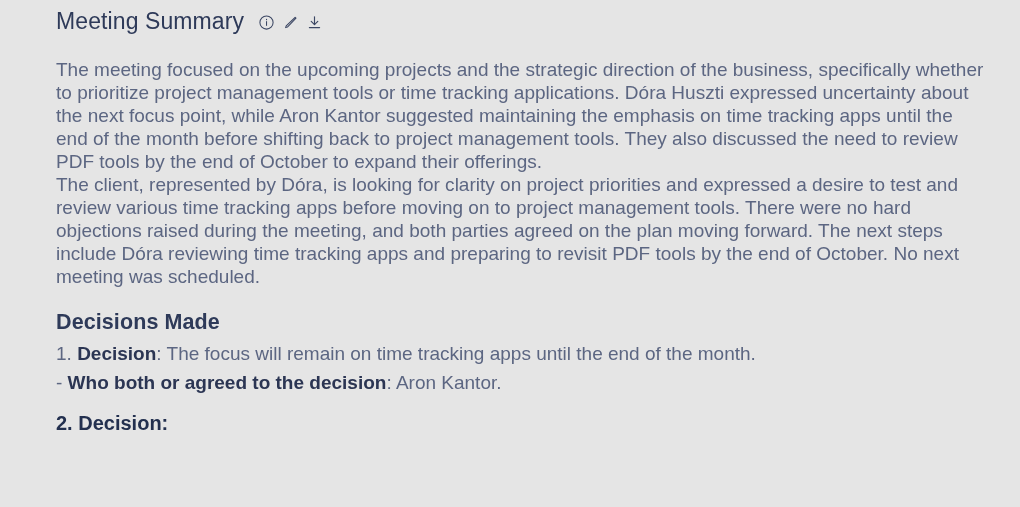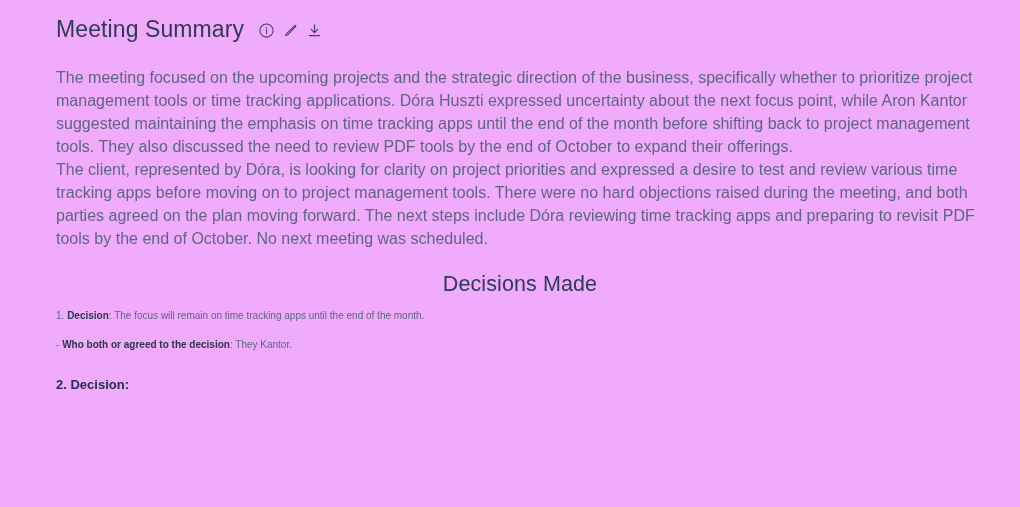--- a/index.html
+++ b/index.html
@@ -11,23 +11,23 @@
     width: 1020px;
     height: 507px;
     overflow: hidden;
     font-family: "Liberation Sans", sans-serif;
     -webkit-font-smoothing: antialiased;
   }
   .page {
     width: 1020px;
     height: 507px;
     position: relative;
-    background: #f0abfc;
+    background: #e5e5e5;
     box-sizing: border-box;
-    padding: 8px 36px 0 56px;
+    padding: 0 36px 0 56px;
   }
   
   .title-row {
     display: flex;
     align-items: center;
     gap: 9px;
     padding-top: 4px;
     height: 34px;
   }
   .page-title {
@@ -55,55 +55,54 @@
     color: #3b4663;
   }
   .icon-btn svg { display: block; }
 
   
   .body-block {
     margin-top: 20px;
   }
   p.para {
     margin: 0;
-    font-size: 16px;
+    font-size: 19px;
     line-height: 23px;
     color: #5c6682;
     letter-spacing: 0.01px;
     max-width: 930px;
     text-align: left;
   }
   p.para + p.para { margin-top: 0px; }
 
   
   .section-heading {
     font-size: 21.5px;
-    font-weight: 400;
+    font-weight: 700;
     color: #2e3a59;
     line-height: 28px;
     margin: 20px 0 0 0;
     letter-spacing: 0.1px;
-    text-align: center;
   }
 
   
   .dline {
-    font-size: 10px;
+    font-size: 19px;
     line-height: 23px;
     color: #5c6682;
     max-width: 930px;
     margin: 0;
   }
   .dline.spaced { margin-top: 6px; }
   .dline b, .lbl {
     color: #2b3553;
     font-weight: 700;
   }
   .sub-heading {
-    font-size: 13px;
+    font-size: 20px;
     font-weight: 700;
     color: #23304f;
     line-height: 22px;
     margin: 18px 0 0 0;
   }
   .after-sub { margin-top: 14px; }
 </style>
 </head>
 <body>
 
@@ -140,20 +139,20 @@
 
   <div class="body-block">
     <p class="para">The meeting focused on the upcoming projects and the strategic direction of the business, specifically whether to prioritize project management tools or time tracking applications. Dóra Huszti expressed uncertainty about the next focus point, while Aron Kantor suggested maintaining the emphasis on time tracking apps until the end of the month before shifting back to project management tools. They also discussed the need to review PDF tools by the end of October to expand their offerings.</p>
     <p class="para">The client, represented by Dóra, is looking for clarity on project priorities and expressed a desire to test and review various time tracking apps before moving on to project management tools. There were no hard objections raised during the meeting, and both parties agreed on the plan moving forward. The next steps include Dóra reviewing time tracking apps and preparing to revisit PDF tools by the end of October. No next meeting was scheduled.</p>
   </div>
 
   <h2 class="section-heading">Decisions Made</h2>
 
   <p class="dline spaced"><span>1.</span> <span class="lbl">Decision</span><span>: The focus will remain on time tracking apps until the end of the month.</span></p>
 
-  <p class="dline spaced"><span>-</span> <span class="lbl">Who both or agreed to the decision</span><span>: They Kantor.</span></p>
+  <p class="dline spaced"><span>-</span> <span class="lbl">Who both or agreed to the decision</span><span>: Aron Kantor.</span></p>
 
 
 
   <h3 class="sub-heading">2. Decision:</h3>
 
 
 </div>
 
 </body></html>

